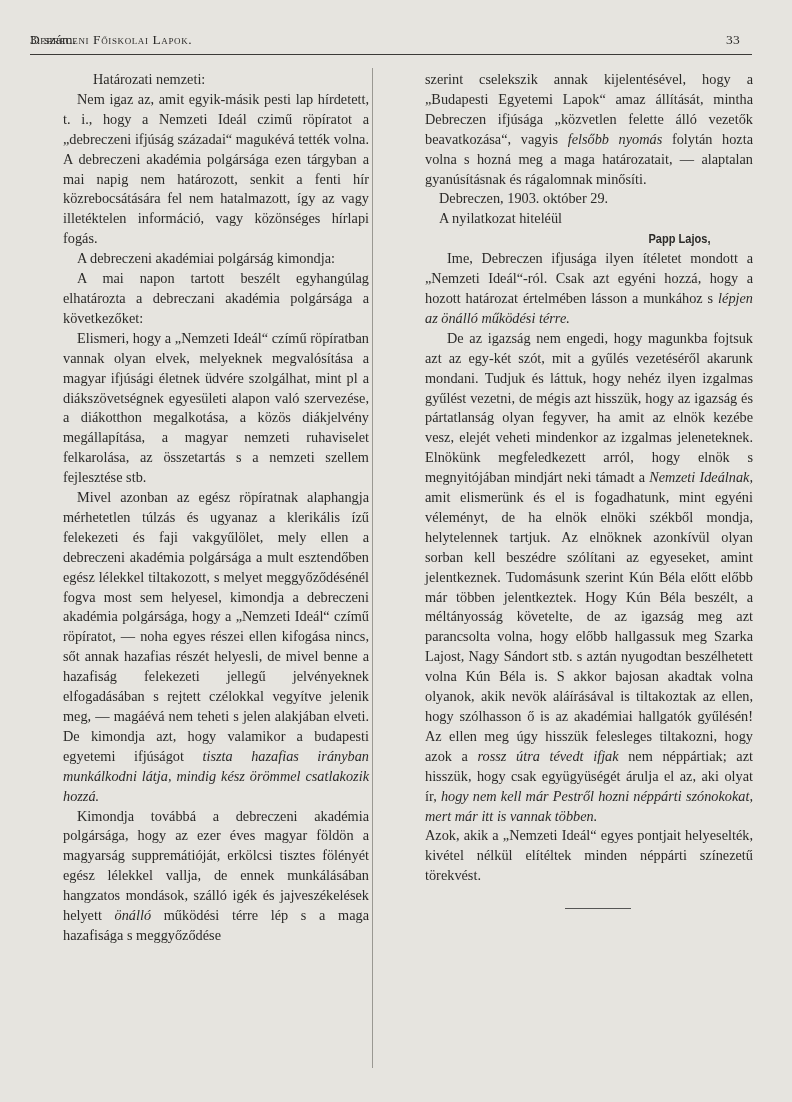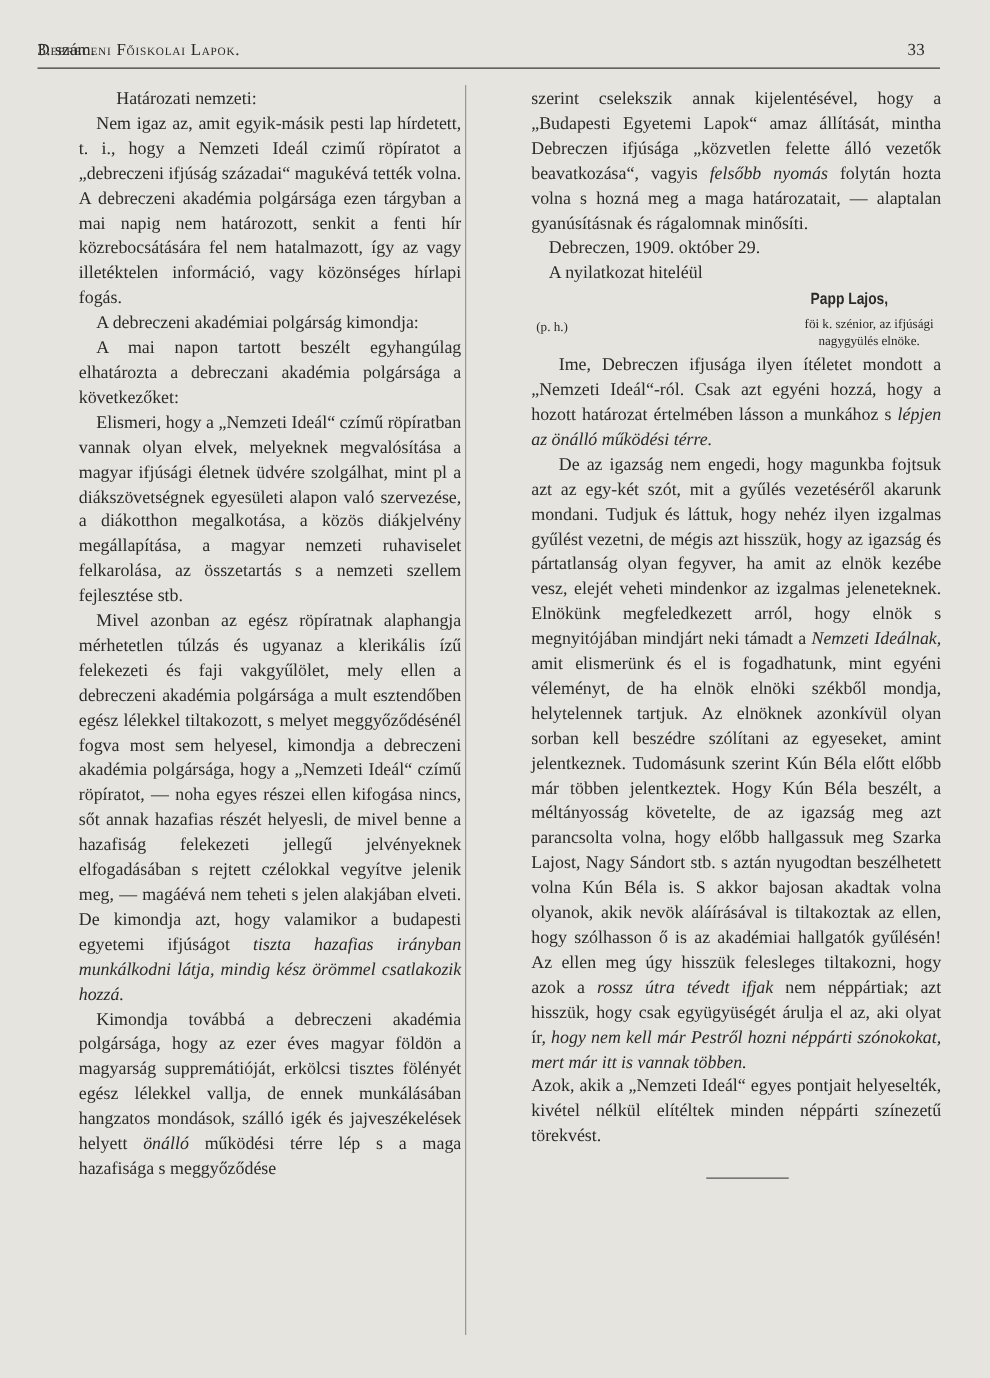--- a/index.html
+++ b/index.html
@@ -50,28 +50,21 @@
     <p class="ind">Nem igaz az, amit egyik-másik pesti lap hírdetett, t. i., hogy a Nemzeti Ideál czimű röpíratot a „debreczeni ifjúság századai“ magukévá tették volna. A debreczeni akadémia polgársága ezen tárgyban a mai napig nem határozott, senkit a fenti hír közrebocsátására fel nem hatalmazott, így az vagy illetéktelen információ, vagy közönséges hírlapi fogás.</p>
     <p class="ind">A debreczeni akadémiai polgárság kimondja:</p>
     <p class="ind">A mai napon tartott beszélt egyhangúlag elhatározta a debreczani akadémia polgársága a következőket:</p>
     <p class="ind">Elismeri, hogy a „Nemzeti Ideál“ czímű röpíratban vannak olyan elvek, melyeknek megvalósítása a magyar ifjúsági életnek üdvére szolgálhat, mint pl a diákszövetségnek egyesületi alapon való szervezése, a diákotthon megalkotása, a közös diákjelvény megállapítása, a magyar nemzeti ruhaviselet felkarolása, az összetartás s a nemzeti szellem fejlesztése stb.</p>
     <p class="ind"><span>Mivel azonban az egész röpíratnak alaphangja mérhetetlen túlzás és ugyanaz a klerikális ízű felekezeti és faji vakgyűlölet, mely ellen a debreczeni akadémia polgársága a mult esztendőben egész lélekkel tiltakozott, s melyet meggyőződésénél fogva most sem helyesel, kimondja a debreczeni akadémia polgársága, hogy a „Nemzeti Ideál“ czímű röpíratot, — noha egyes részei ellen kifogása nincs, sőt annak hazafias részét helyesli, de mivel benne a hazafiság felekezeti jellegű jelvényeknek elfogadásában s rejtett czélokkal vegyítve jelenik meg, — magáévá nem teheti s jelen alakjában elveti. De kimondja azt, hogy valamikor a budapesti egyetemi ifjúságot</span> <em>tiszta hazafias irányban munkálkodni látja, mindig kész örömmel csatlakozik hozzá.</em></p>
     <p class="ind"><span>Kimondja továbbá a debreczeni akadémia polgársága, hogy az ezer éves magyar földön a magyarság suppremátióját, erkölcsi tisztes fölényét egész lélekkel vallja, de ennek munkálásában hangzatos mondások, szálló igék és jajveszékelések helyett</span> <em>önálló</em> <span>működési térre lép s a maga hazafisága s meggyőződése</span></p>
   </div>
 
   <div class="col col-right">
     <p><span>szerint cselekszik annak kijelentésével, hogy a „Budapesti Egyetemi Lapok“ amaz állítását, mintha Debreczen ifjúsága „közvetlen felette álló vezetők beavatkozása“, vagyis</span> <em>felsőbb nyomás</em> <span>folytán hozta volna s hozná meg a maga határozatait, — alaptalan gyanúsításnak és rágalomnak minősíti.</span></p>
-    <p class="ind">Debreczen, 1909. október 29.</p>
+    <p class="ind">Debreczen, 1903. október 29.</p>
     <p class="ind">A nyilatkozat hiteléül</p>
     <div class="sig-name">Papp Lajos,</div>
-    <div class="sig-row" style="height:34px">
-      <span class="sig-ph">(p. h.)</span>
-      <div class="sig-title">
-        <div>föi k. szénior, az ifjúsági</div>
-        <div>nagygyülés elnöke.</div>
-      </div>
-    </div>
     <p class="ind2"><span>Ime, Debreczen ifjusága ilyen ítéletet mondott a „Nemzeti Ideál“-ról. Csak azt egyéni hozzá, hogy a hozott határozat értelmében lásson a munkához s</span> <em>lépjen az önálló működési térre.</em></p>
     <p class="ind2"><span>De az igazság nem engedi, hogy magunkba fojtsuk azt az egy-két szót, mit a gyűlés vezetéséről akarunk mondani. Tudjuk és láttuk, hogy nehéz ilyen izgalmas gyűlést vezetni, de mégis azt hisszük, hogy az igazság és pártatlanság olyan fegyver, ha amit az elnök kezébe vesz, elejét veheti mindenkor az izgalmas jeleneteknek. Elnökünk megfeledkezett arról, hogy elnök s megnyitójában mindjárt neki támadt a</span> <em>Nemzeti Ideálnak,</em> <span>amit elismerünk és el is fogadhatunk, mint egyéni véleményt, de ha elnök elnöki székből mondja, helytelennek tartjuk. Az elnöknek azonkívül olyan sorban kell beszédre szólítani az egyeseket, amint jelentkeznek. Tudomásunk szerint Kún Béla előtt előbb már többen jelentkeztek. Hogy Kún Béla beszélt, a méltányosság követelte, de az igazság meg azt parancsolta volna, hogy előbb hallgassuk meg Szarka Lajost, Nagy Sándort stb. s aztán nyugodtan beszélhetett volna Kún Béla is. S akkor bajosan akadtak volna olyanok, akik nevök aláírásával is tiltakoztak az ellen, hogy szólhasson ő is az akadémiai hallgatók gyűlésén! Az ellen meg úgy hisszük felesleges tiltakozni, hogy azok a</span> <em>rossz útra tévedt ifjak</em> <span>nem néppártiak; azt hisszük, hogy csak együgyüségét árulja el az, aki olyat ír,</span> <em>hogy nem kell már Pestről hozni néppárti szónokokat, mert már itt is vannak többen.</em></p>
     <p>Azok, akik a „Nemzeti Ideál“ egyes pontjait helyeselték, kivétel nélkül elítéltek minden néppárti színezetű törekvést.</p>
     <div class="endrule"></div>
   </div>
 </div>
 
 </body></html>

